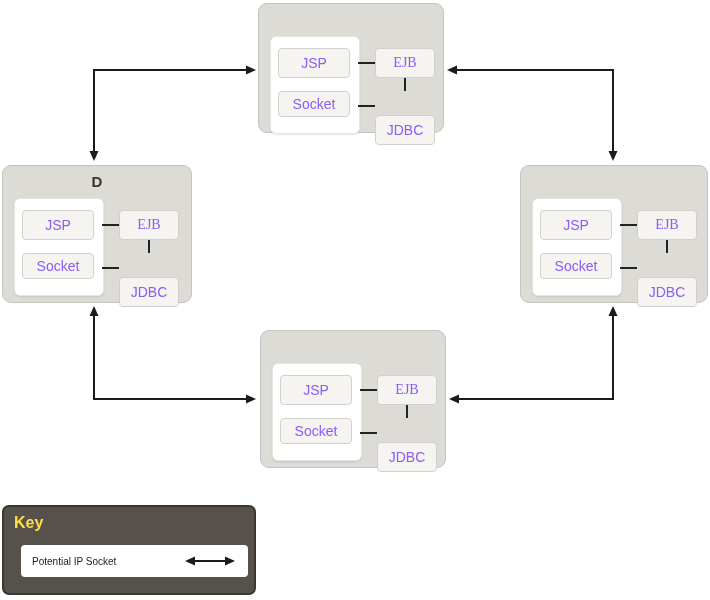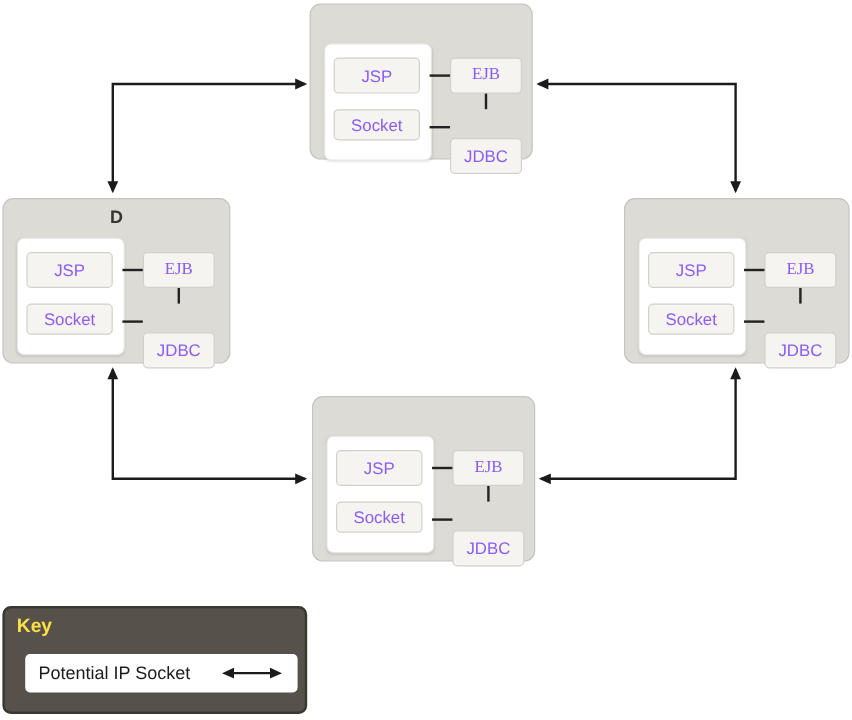--- a/index.html
+++ b/index.html
@@ -54,21 +54,21 @@
   #key-title {
     position:absolute; left:10px; top:7px;
     font-size:16px; font-weight:bold; color:#fde047;
   }
   #key-item {
     position:absolute; left:17px; top:38px; width:227px; height:32px;
     box-sizing:border-box; background:#ffffff; border-radius:4px;
     display:flex; align-items:center; justify-content:space-between;
     padding:0 13px 0 11px;
   }
-  #key-item span { font-size:15px; color:#1c1c1c; white-space:nowrap; }
+  #key-item span { font-size:10px; color:#1c1c1c; white-space:nowrap; }
 </style>
 </head>
 <body>
 
 <div id="canvas">
 
   <svg class="layer" width="710" height="600">
     <g stroke="#1b1b1b" stroke-width="2" fill="#1b1b1b">
       <polyline points="254,70 94,70 94,159" fill="none"></polyline>
       <polygon points="246,65.5 246,74.5 256,70" stroke="none"></polygon>

